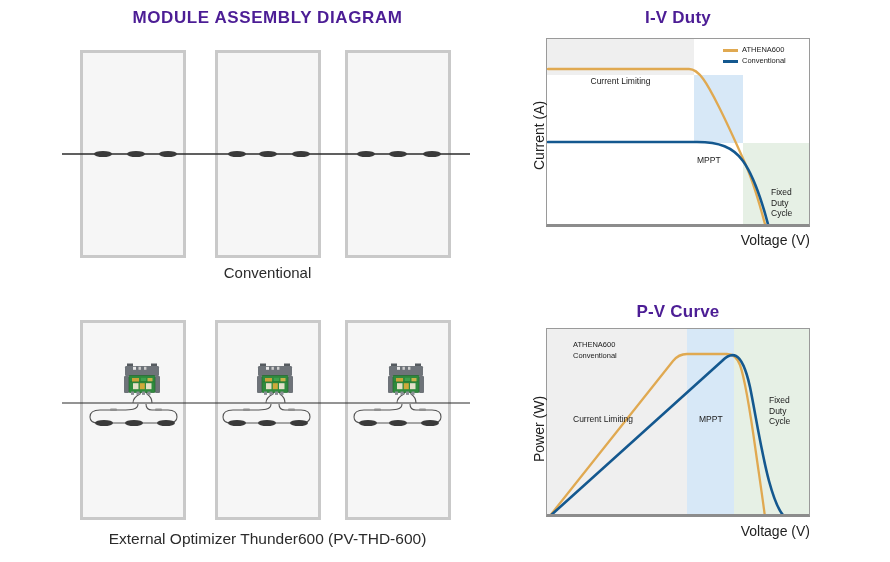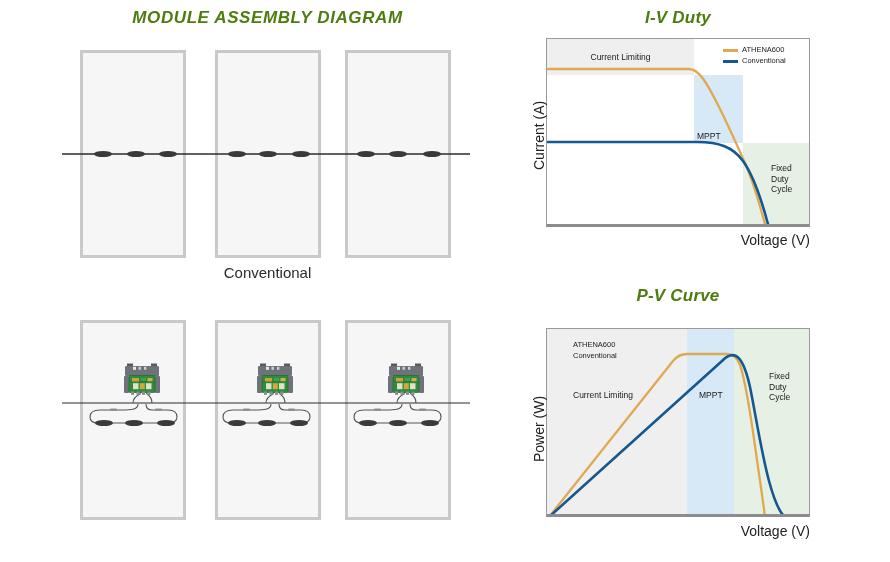--- a/index.html
+++ b/index.html
@@ -15,41 +15,40 @@
     overflow: hidden;
   }
   .root {
     position: absolute;
     inset: 0;
   }
 
   
   .title-amber {
     position: absolute;
-    color: #4d7c0f;
+    color: #4c1d95;
     font-weight: bold;
     letter-spacing: 0.2px;
     white-space: nowrap;
-    font-style: italic;
   }
   #main-title {
     left: 0; top: 8px;
     width: 535px;
     text-align: center;
     font-size: 17px;
     letter-spacing: 0.6px;
   }
   #iv-title {
     left: 546px; top: 8px;
     width: 264px;
     text-align: center;
     font-size: 17px;
   }
   #pv-title {
-    left: 546px; top: 286px;
+    left: 546px; top: 302px;
     width: 264px;
     text-align: center;
     font-size: 17px;
   }
 
   
   .panel {
     position: absolute;
     background: #f6f6f6;
     border: 3px solid #c9c9c9;
@@ -97,20 +96,21 @@
   .region-gray  { background: #efefef; }
   .region-blue  { background: #d7e8f7; }
   .region-green { background: #e6f0e5; }
 
   .region-label {
     position: absolute;
     font-size: 8.5px;
     color: #1a1a1a;
     line-height: 1.25;
     white-space: pre-line;
+    margin-top: 24px;
   }
 
   .axis-label-x {
     position: absolute;
     font-size: 14px;
     color: #222;
     text-align: right;
     white-space: nowrap;
   }
   #iv-xlabel { left: 546px; top: 232px; width: 264px; }
@@ -169,20 +169,21 @@
   <div class="panel" style="left:80px; top:50px; width:106px; height:208px;"></div>
   <div class="panel" style="left:215px; top:50px; width:106px; height:208px;"></div>
   <div class="panel" style="left:345px; top:50px; width:106px; height:208px;"></div>
 
   <div id="conventional-caption" class="diagram-caption">Conventional</div>
 
   <div class="panel" style="left:80px; top:320px; width:106px; height:200px;"></div>
   <div class="panel" style="left:215px; top:320px; width:106px; height:200px;"></div>
   <div class="panel" style="left:345px; top:320px; width:106px; height:200px;"></div>
 
+  <div id="optimizer-caption" class="diagram-caption">External Optimizer Thunder600 (PV-THD-600)</div>
 
   <svg class="svg-layer" viewBox="0 0 890 562" xmlns="http://www.w3.org/2000/svg">
     <defs>
       <g id="cell-dot">
         <ellipse rx="9" ry="3.1" fill="#3a3a3a"></ellipse>
       </g>
 
       <g id="optimizer-module">
 
         <rect x="-17" y="-16" width="34" height="10" rx="1.2" fill="#6e7379"></rect>

